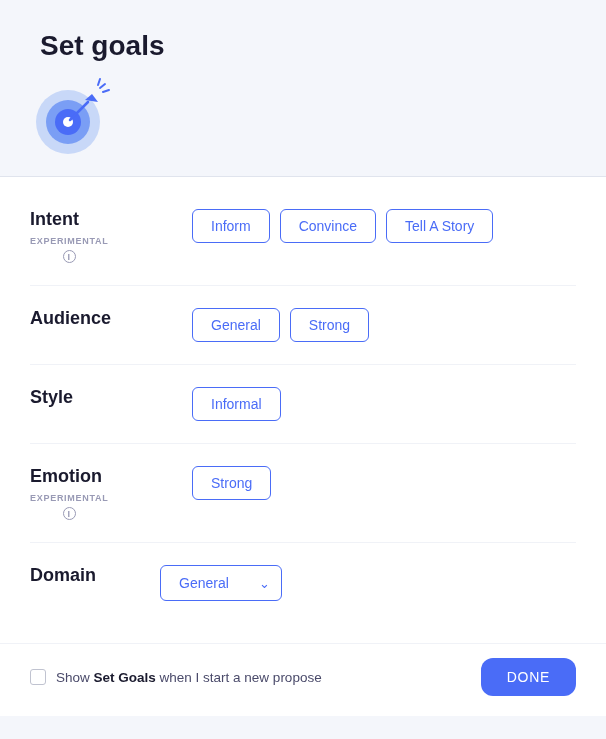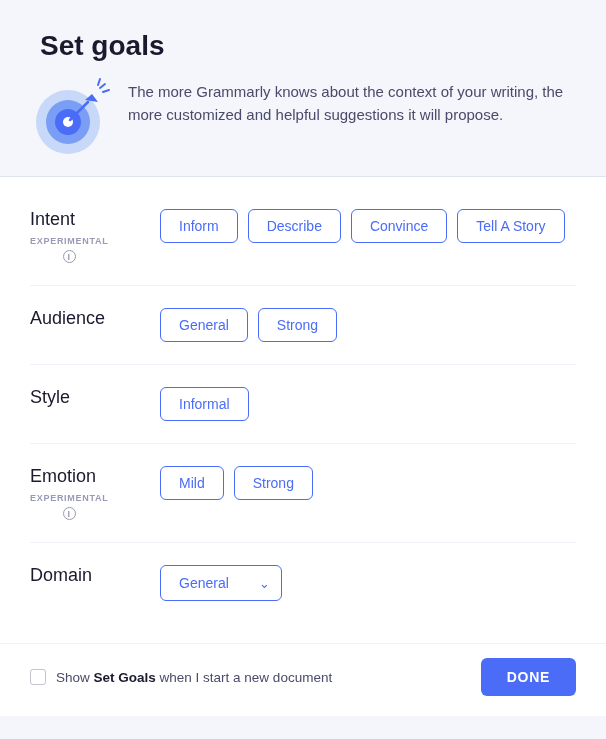--- a/index.html
+++ b/index.html
@@ -60,21 +60,21 @@
       border-bottom: none;
     }
 
     .goal-label-block {
       width: 130px;
       flex-shrink: 0;
     }
 
     .goal-label {
       font-size: 18px;
-      font-weight: 400;
+      font-weight: 700;
       color: #1a1a2e;
       display: block;
     }
 
     .experimental-tag {
       font-size: 9px;
       font-weight: 700;
       letter-spacing: 0.08em;
       color: #999ab5;
       text-transform: uppercase;
@@ -98,20 +98,21 @@
       color: #999ab5;
       cursor: pointer;
       flex-shrink: 0;
     }
 
     .chips-container {
       display: flex;
       flex-wrap: wrap;
       gap: 10px;
       align-items: center;
+      margin-left: 32px;
     }
 
     .chip {
       border: 1.5px solid #4a6cf7;
       border-radius: 6px;
       padding: 8px 18px;
       font-size: 14px;
       font-weight: 500;
       color: #4a6cf7;
       background: #ffffff;
@@ -177,24 +178,24 @@
       border-radius: 3px;
       background: #ffffff;
       cursor: pointer;
       flex-shrink: 0;
     }
 
     .done-button {
       background: #4a6cf7;
       color: #ffffff;
       border: none;
-      border-radius: 6px;
+      border-radius: 12px;
       padding: 11px 26px;
       font-size: 14px;
-      font-weight: 700;
+      font-weight: 400;
       letter-spacing: 0.05em;
       cursor: pointer;
       text-transform: uppercase;
     }
   </style>
 </head>
 <body>
 
 <div class="header-section">
   <h1 class="header-title">Set goals</h1>
@@ -211,37 +212,35 @@
       <circle cx="38" cy="46" r="5" fill="#ffffff"></circle>
 
       <line x1="58" y1="26" x2="40" y2="44" stroke="#4a6cf7" stroke-width="2.5" stroke-linecap="round"></line>
 
       <polygon points="62,18 55,24 68,26" fill="#4a6cf7"></polygon>
 
       <line x1="70" y1="12" x2="75" y2="8" stroke="#4a6cf7" stroke-width="2" stroke-linecap="round"></line>
       <line x1="73" y1="16" x2="79" y2="14" stroke="#4a6cf7" stroke-width="2" stroke-linecap="round"></line>
       <line x1="68" y1="9" x2="70" y2="3" stroke="#4a6cf7" stroke-width="2" stroke-linecap="round"></line>
     </svg>
-    <p class="header-description">The more Grammarly knows about the context of your writing, the more customized and helpful suggestions it will propose.</p>
   </div>
 </div>
 
 <div class="main-section">
 
   <div class="goal-row">
     <div class="goal-label-block">
       <span class="goal-label">Intent</span>
       <span class="experimental-tag">
         <span>EXPERIMENTAL</span>
         <span class="info-icon">i</span>
       </span>
     </div>
     <div class="chips-container">
       <button class="chip">Inform</button>
-      <button class="chip">Describe</button>
       <button class="chip">Convince</button>
       <button class="chip">Tell A Story</button>
     </div>
   </div>
 
   <div class="goal-row">
     <div class="goal-label-block">
       <span class="goal-label">Audience</span>
     </div>
     <div class="chips-container">
@@ -261,21 +260,20 @@
 
   <div class="goal-row">
     <div class="goal-label-block">
       <span class="goal-label">Emotion</span>
       <span class="experimental-tag">
         <span>EXPERIMENTAL</span>
         <span class="info-icon">i</span>
       </span>
     </div>
     <div class="chips-container">
-      <button class="chip">Mild</button>
       <button class="chip">Strong</button>
     </div>
   </div>
 
   <div class="goal-row">
     <div class="goal-label-block">
       <span class="goal-label">Domain</span>
     </div>
     <div class="dropdown-container">
       <select class="domain-select">
@@ -289,17 +287,17 @@
       <span class="dropdown-arrow">⌄</span>
     </div>
   </div>
 
 </div>
 
 <div class="footer-section">
   <label class="show-goals-label">
     <span class="checkbox"></span>
     <span>
-      <span>Show </span><span class="bold">Set Goals</span><span> when I start a new document</span>
+      <span>Show </span><span class="bold">Set Goals</span><span> when I start a new propose</span>
     </span>
   </label>
   <button class="done-button">DONE</button>
 </div>
 
 </body></html>

